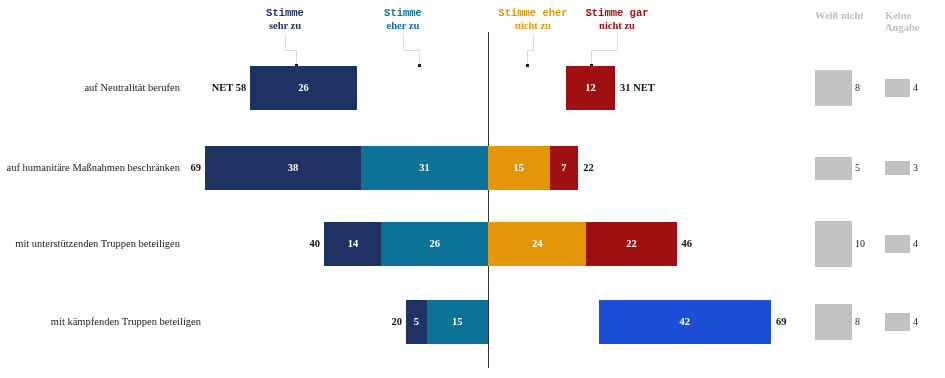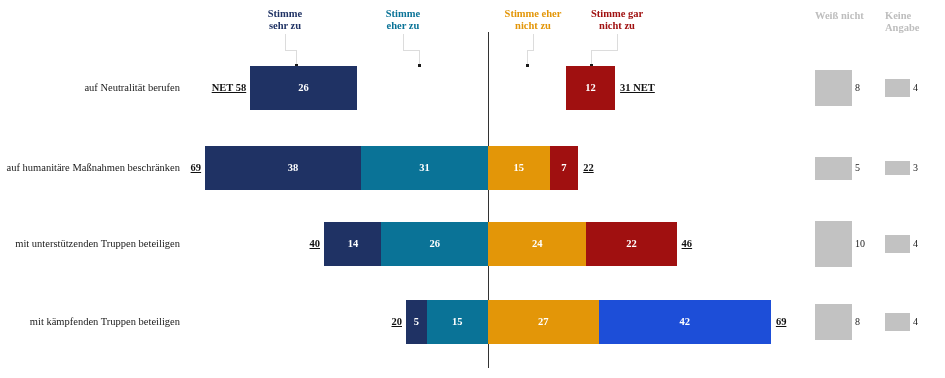--- a/index.html
+++ b/index.html
@@ -24,21 +24,21 @@
 
   
   .legend-item {
     position: absolute;
     text-align: center;
     font-weight: bold;
     font-size: 10.5px;
     line-height: 11.5px;
     white-space: nowrap;
   }
-  .legend-item .l1 { display: block; }
+  .legend-item .l1 { display: block; font-family: Liberation Mono, monospace; }
   .legend-item .l2 { display: block; }
 
   .legend-gray {
     position: absolute;
     font-weight: bold;
     font-size: 10.5px;
     line-height: 12px;
     color: #BEBEBE;
     white-space: nowrap;
   }
@@ -87,21 +87,20 @@
   }
   .net-label {
     position: absolute;
     font-size: 10.5px;
     font-weight: bold;
     color: #111111;
     white-space: nowrap;
     line-height: 1;
     display: flex;
     align-items: center;
-    text-decoration: underline;
   }
   .gray-bar {
     position: absolute;
     background: #C2C2C2;
   }
   .gray-val {
     position: absolute;
     font-size: 10px;
     color: #1a1a1a;
     line-height: 1;
@@ -178,24 +177,23 @@
     <div class="net-label" style="right: 625px; top: 238px; height: 12px;">40</div>
     <div class="seg" style="left: 324px; top: 222px; width: 58px; height: 44px; background: rgb(31, 50, 100);">14</div>
     <div class="seg" style="left: 381.4px; top: 222px; width: 106.6px; height: 44px; background: rgb(10, 115, 151);">26</div>
     <div class="seg" style="left: 488px; top: 222px; width: 98.4px; height: 44px; background: rgb(227, 150, 8);">24</div>
     <div class="seg" style="left: 586.4px; top: 222px; width: 90.2px; height: 44px; background: rgb(160, 16, 16);">22</div>
     <div class="net-label" style="left: 681.6px; top: 238px; height: 12px;">46</div>
     <div class="gray-bar" style="left: 815px; width: 37px; height: 46px; top: 221px; background: rgb(194, 194, 194);"></div>
     <div class="gray-val" style="left: 855px; top: 239px; height: 10px;">10</div>
     <div class="gray-bar" style="left: 885px; width: 25px; height: 18.4px; top: 234.8px; background: rgb(194, 194, 194);"></div>
     <div class="gray-val" style="left: 913px; top: 239px; height: 10px;">4</div>
-    <div class="row-label" style="left: 0px; width: 180px; top: 316px;">mit kämpfenden Truppen beteiligen</div>
+    <div class="row-label" style="left: 0px; width: 180px; top: 316px; padding-left: 21px;">mit kämpfenden Truppen beteiligen</div>
     <div class="net-label" style="right: 543px; top: 316px; height: 12px;">20</div>
     <div class="seg" style="left: 406px; top: 300px; width: 20.5px; height: 44px; background: rgb(31, 50, 100);">5</div>
     <div class="seg" style="left: 426.5px; top: 300px; width: 61.5px; height: 44px; background: rgb(10, 115, 151);">15</div>
-    <div class="seg" style="left: 488px; top: 300px; width: 110.7px; height: 44px; background: rgb(227, 150, 8);">27</div>
     <div class="seg" style="left: 598.7px; top: 300px; width: 172.2px; height: 44px; background: #1d4ed8;">42</div>
     <div class="net-label" style="left: 775.9px; top: 316px; height: 12px;">69</div>
     <div class="gray-bar" style="left: 815px; width: 37px; height: 36.8px; top: 303.6px; background: rgb(194, 194, 194);"></div>
     <div class="gray-val" style="left: 855px; top: 317px; height: 10px;">8</div>
     <div class="gray-bar" style="left: 885px; width: 25px; height: 18.4px; top: 312.8px; background: rgb(194, 194, 194);"></div>
     <div class="gray-val" style="left: 913px; top: 317px; height: 10px;">4</div>
   </div>
 
 </body></html>

